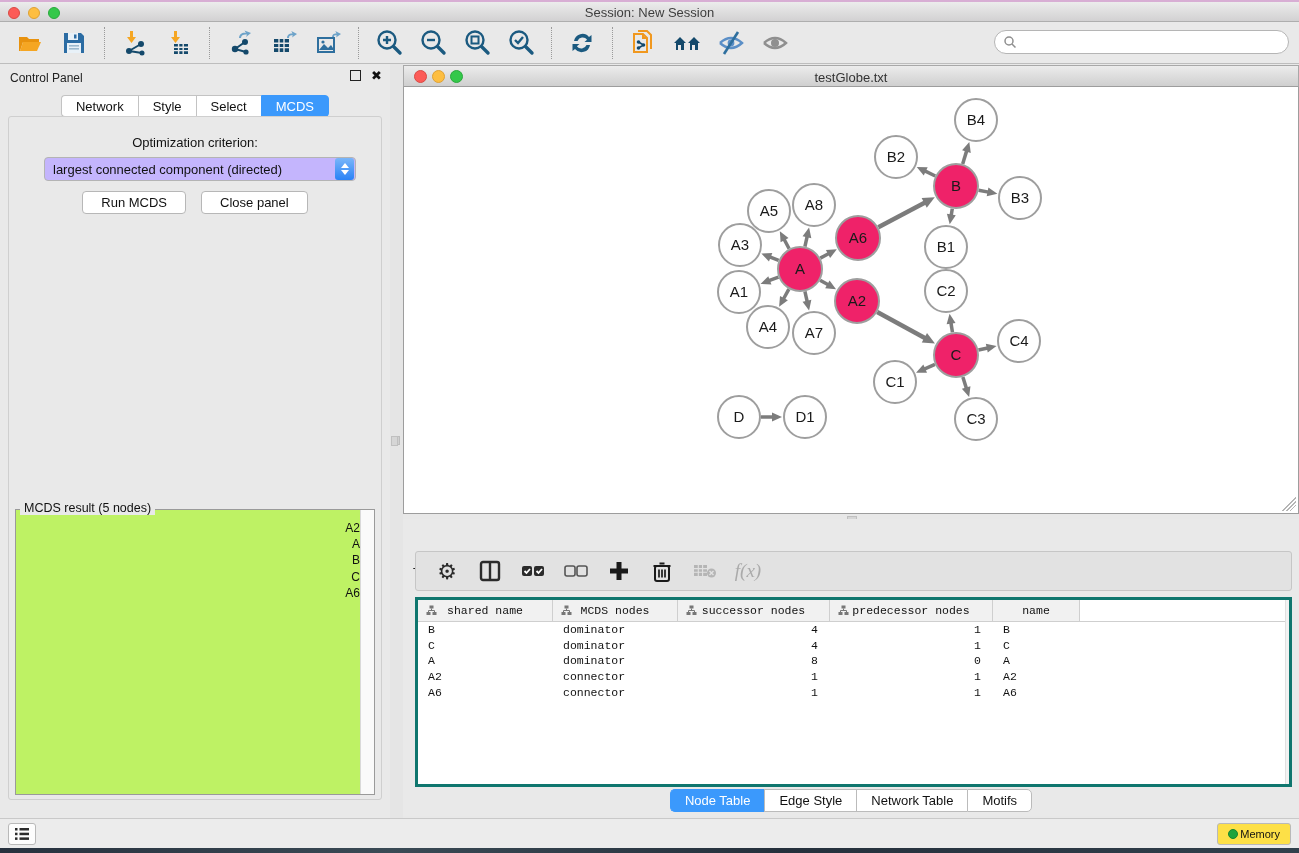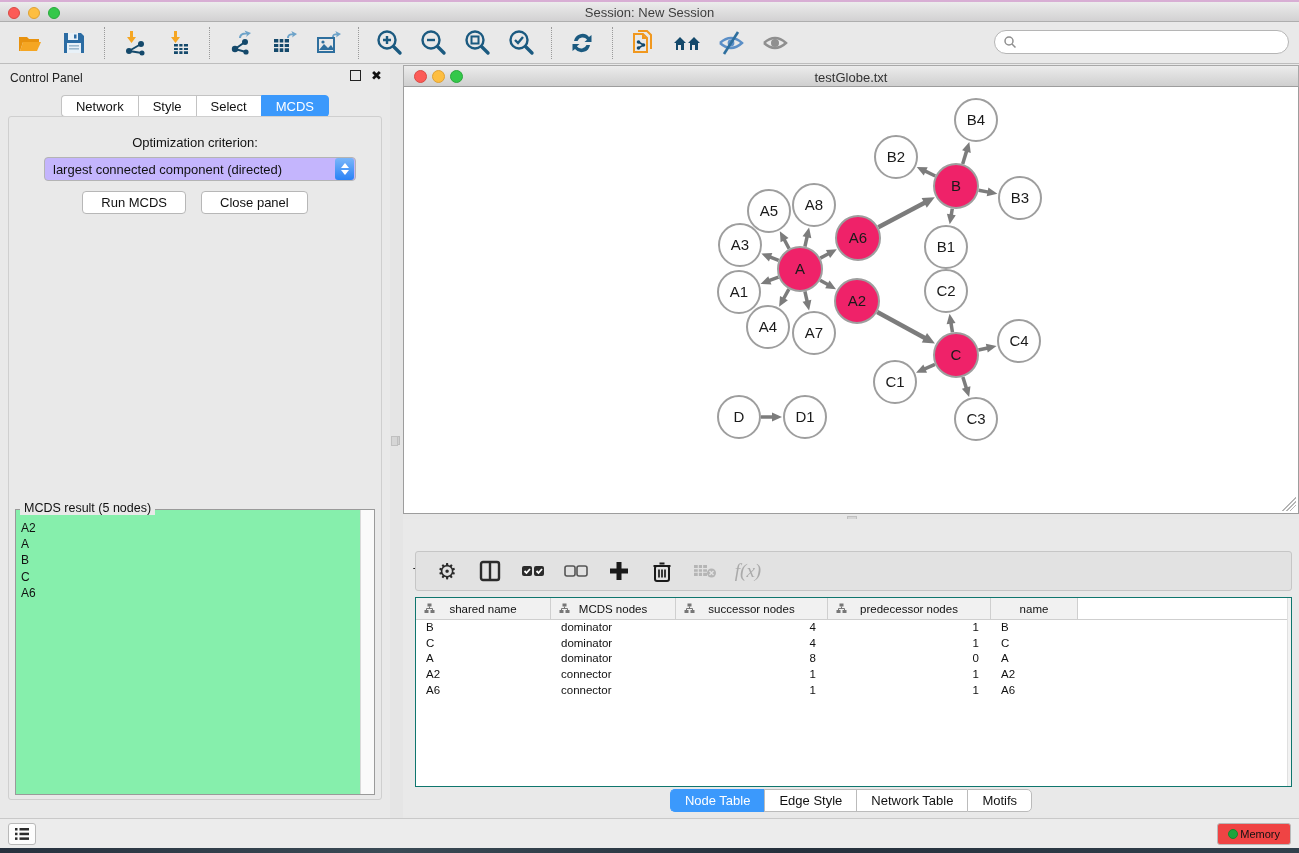--- a/index.html
+++ b/index.html
@@ -61,21 +61,21 @@
   .dd-spinner { width:19px; height:22px; margin-right:1px; border-radius:3px;
     background:linear-gradient(#7ab6f9,#2a82f6); display:flex; flex-direction:column;
     align-items:center; justify-content:center; gap:2px; }
   .dd-spinner .up { width:0; height:0; border-left:4px solid transparent; border-right:4px solid transparent; border-bottom:5px solid #fff; }
   .dd-spinner .down { width:0; height:0; border-left:4px solid transparent; border-right:4px solid transparent; border-top:5px solid #fff; }
   .ctrl-buttons { position:absolute; left:0; top:74px; width:100%; display:flex; justify-content:center; gap:15px; }
   .push-btn { height:23px; padding:0 18px; background:#fff; border:1px solid #b7b7b7; border-radius:4px;
     font-size:13px; color:#111; display:flex; align-items:center; }
 
   .result-box { position:absolute; left:6px; top:392px; width:360px; height:286px;
-    border:1px solid #9a9a9a; background:#86efac; }
+    border:1px solid #9a9a9a; background:#bef264;text-align:right; }
   .result-legend { position:absolute; left:4px; top:-9px; background:#e9e9e9; padding:0 4px;
     font-size:12.5px; color:#111; }
   .result-list { position:absolute; left:0; top:6px; bottom:0; right:14px; overflow:hidden;
     font-size:12px; color:#111; padding:4px 0 0 5px; }
   .result-list div { line-height:16.2px; }
   .result-scroll { position:absolute; right:0; top:0; bottom:0; width:14px; background:#fafafa;
     border-left:1px solid #d9d9d9; }
 
   
   .v-divider { position:absolute; left:390px; top:0; width:13px; height:754px; background:#e5e5e5; }
@@ -108,42 +108,42 @@
   .table-panel { position:absolute; left:0; top:455px; width:896px; height:297px; background:#e9e9e9; }
   .tp-header { position:absolute; left:0; top:0; width:100%; height:26px;margin-top:40px; }
   .tp-toolbar { position:absolute; left:12px; top:32px; width:877px; height:40px;
     background:#e2e2e2; border:1px solid #c6c6c6; border-radius:3px;
     display:flex; align-items:center; gap:17px; padding-left:18px; }
   .tp-tool { width:26px; height:26px; display:flex; align-items:center; justify-content:center; }
   .gear-glyph { font-size:22px; color:#2b2b2b; font-family:"DejaVu Sans",sans-serif; }
   .fx-glyph { font-size:19px; color:#aaa; font-family:"Liberation Serif","DejaVu Serif",serif; font-style:italic; }
 
   .data-table { position:absolute; left:12px; top:78px; width:877px; height:190px; background:#fff;
-    border:1px solid #0f766e; }
+    border:3px solid #0f766e;font-family:Liberation Mono, monospace; }
   .dt-scroll { position:absolute; right:0; top:0; bottom:0; width:4px; background:#f2f2f2; border-left:1px solid #e0e0e0; }
   .dt-header { display:flex; height:22px; }
   .dt-hcell { background:#f1f1f1; border-right:1px solid #cfcfcf; border-bottom:1px solid #cfcfcf;
     display:flex; align-items:center; justify-content:center; font-size:11.5px; color:#111; position:relative; }
   .dt-hcell .tree-ico { position:absolute; left:8px; top:5px; }
   .dt-row { display:flex; height:15.7px; }
   .dt-cell { font-size:11.5px; color:#111; line-height:15.7px; white-space:nowrap; overflow:hidden; }
 
   .bottom-tabs { position:absolute; left:0; top:270px; width:100%; display:flex; justify-content:center; }
   .btab { height:23px; padding:0 14px; font-size:13px; display:flex; align-items:center;
     background:#fff; border:1px solid #bbb; border-right:none; color:#111; }
   .btab:first-child { border-radius:5px 0 0 5px; }
   .btab:last-child { border-right:1px solid #bbb; border-radius:0 5px 5px 0; }
   .btab.active { background:#3b99fc; color:#fff; border-color:#3b99fc; }
 
   
   .status-bar { position:absolute; left:0; top:818px; width:100%; height:30px; background:#ececec;
     border-top:1px solid #c9c9c9; }
   .status-left-btn { position:absolute; left:8px; top:4px; width:28px; height:22px; background:#fdfdfd;
     border:1px solid #b9b9b9; border-radius:3px; display:flex; align-items:center; justify-content:center; }
-  .memory-btn { position:absolute; right:8px; top:4px; height:22px; padding:0 10px; background:#ef4444;
+  .memory-btn { position:absolute; right:8px; top:4px; height:22px; padding:0 10px; background:#fde047;
     border:1px solid #b9b9b9; border-radius:3px; display:flex; align-items:center; gap:2px; font-size:11px; color:#111; }
   .memory-dot { width:10px; height:10px; border-radius:50%; background:#1fa33c; border:1px solid #17862f; }
 
   svg text { font-family:"Liberation Sans","DejaVu Sans",sans-serif; }
 </style>
 </head>
 <body>
 
 <div class="screen">
   <div class="desk-top"></div>

